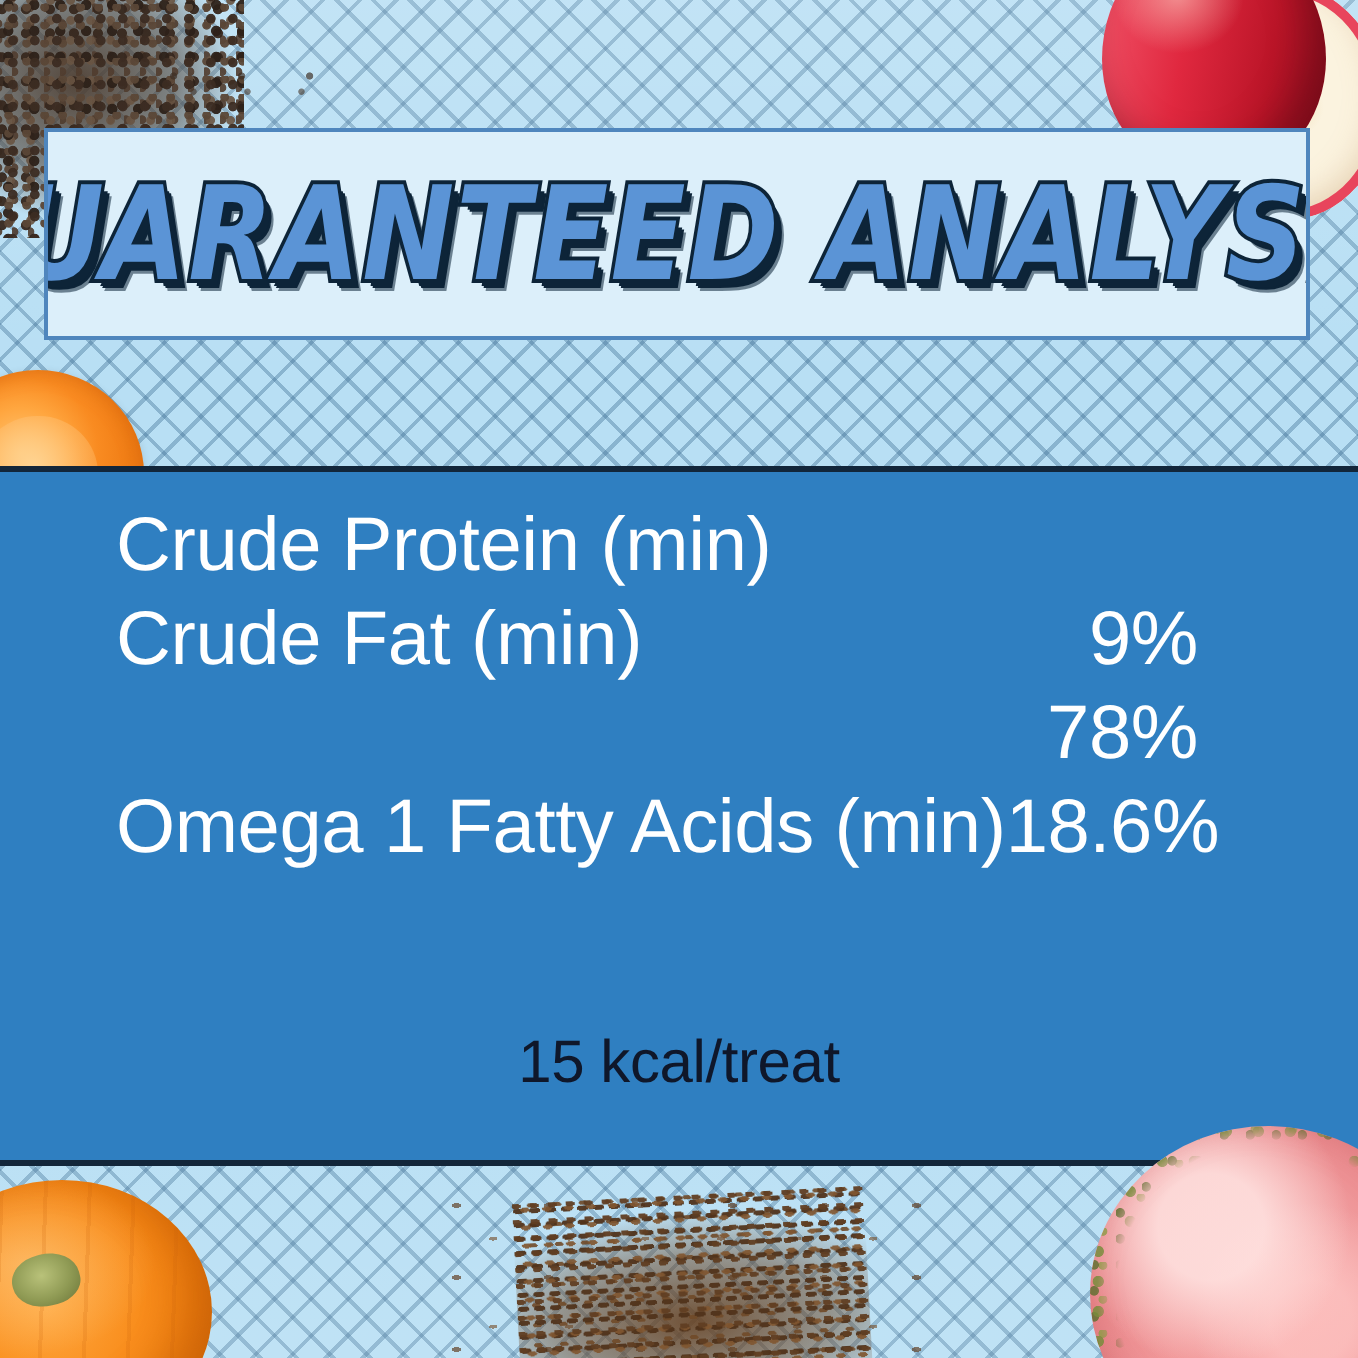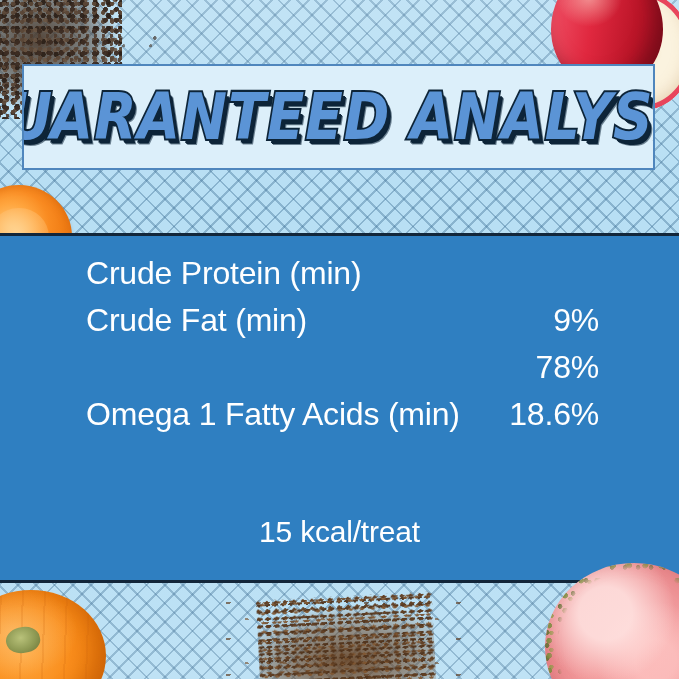--- a/index.html
+++ b/index.html
@@ -90,25 +90,24 @@
   .rows {
     position: absolute;
     left: 58px;
     top: 14px;
     width: 541px;
   }
   .nutrient-row {
     display: flex;
     align-items: baseline;
     color: #ffffff;
-    font-size: 32px;
+    font-size: 38px;
     line-height: 47px;
     white-space: nowrap;
     letter-spacing: -0.2px;
-    margin-left: 28px;
   }
   .nutrient-label { flex: 0 0 auto; }
   .leader {
     flex: 1 1 auto;
     overflow: hidden;
     margin: 0 0px;
     position: relative;
     height: 1px;
   }
   .leader::before {
@@ -122,21 +121,21 @@
     white-space: nowrap;
   }
   .nutrient-value { flex: 0 0 auto; }
 
   .kcal {
     position: absolute;
     left: 0;
     right: 0;
     top: 279px;
     text-align: center;
-    color: #ffffff;
+    color: #0f172a;
     font-size: 30px;
     letter-spacing: -0.2px;
   }
 
   
   .deco { position: absolute; pointer-events: none; }
 
   
   .chia {
     left: -18px; top: -16px; width: 140px; height: 135px;

